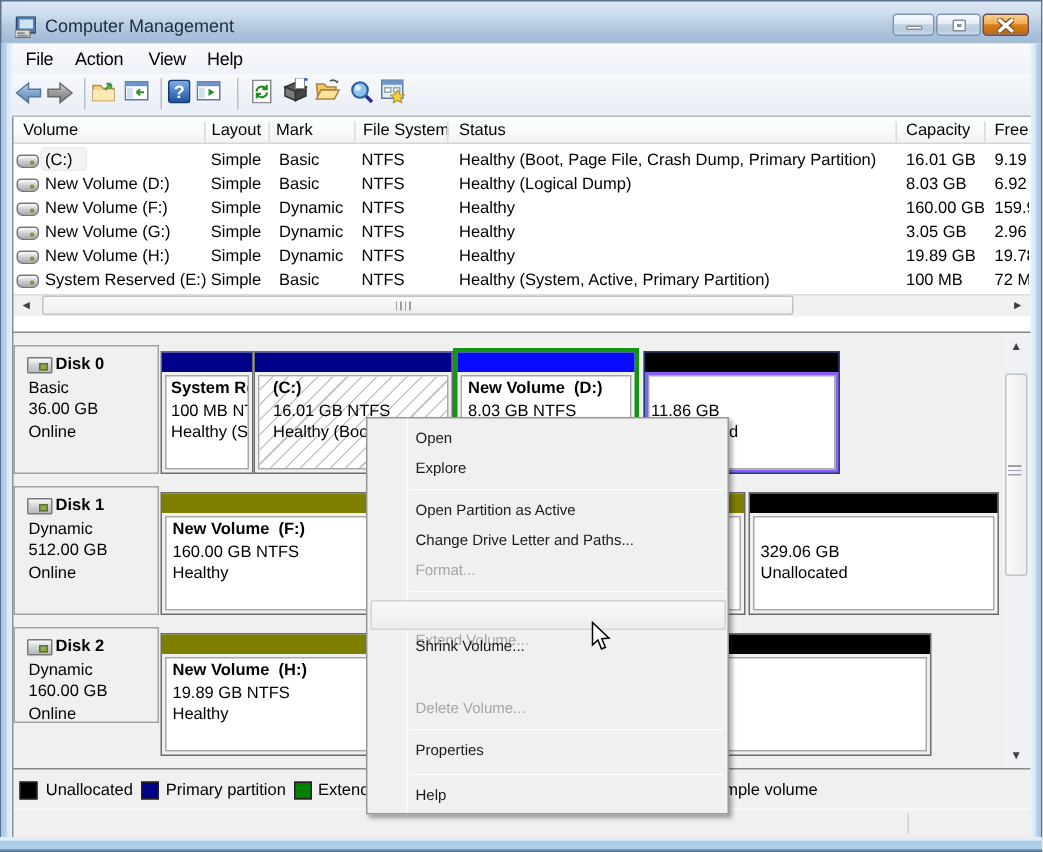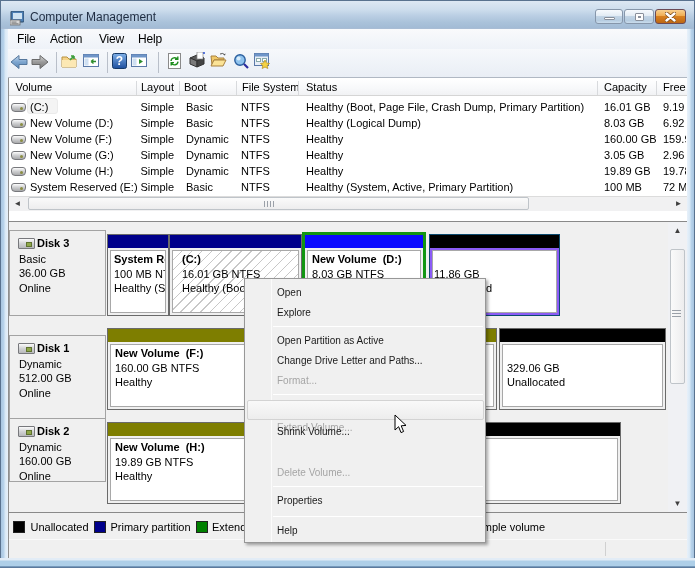--- a/index.html
+++ b/index.html
@@ -193,21 +193,21 @@
       <rect x="0.5" y="1.5" width="14" height="12" fill="#e8eef8" stroke="#5a79a8"></rect>
       <rect x="0.5" y="1.5" width="14" height="3" fill="#6f95c8"></rect>
       <rect x="2.5" y="6.5" width="4" height="3" fill="#fff" stroke="#8aa"></rect>
       <rect x="8.5" y="6.5" width="4" height="3" fill="#fff" stroke="#8aa"></rect>
       <path d="M11,8 L12.5,11 L15.5,11.5 L13.2,13.6 L13.8,16.5 L11,15 L8.2,16.5 L8.8,13.6 L6.5,11.5 L9.5,11 Z" fill="#f5d342" stroke="#b8952a" stroke-width="0.8"></path>
     </svg>
     <div class="abs" id="listpane">
       <div id="lhead">
         <div class="hc" style="left:7.5px">Volume</div>
         <div class="hc" style="left:133px">Layout</div>
-        <div class="hc" style="left:176px">Boot</div>
+        <div class="hc" style="left:176px">Mark</div>
         <div class="hc" style="left:234px">File System</div>
         <div class="hc" style="left:298px">Status</div>
         <div class="hc" style="left:596px">Capacity</div>
         <div class="hc" style="left:655px">Free</div>
         <div class="hsep" style="left:128px"></div>
         <div class="hsep" style="left:171px"></div>
         <div class="hsep" style="left:228px"></div>
         <div class="hsep" style="left:290px"></div>
         <div class="hsep" style="left:588.5px"></div>
         <div class="hsep" style="left:648px"></div>
@@ -278,21 +278,21 @@
         <div class="thumb"></div>
         <div class="grip"></div>
         <div class="arr" style="left:663px">►</div>
       </div>
     </div>
     <div class="abs" id="whitestrip"></div>
     <div class="abs" style="left:8px;top:78px;width:1px;height:480px;background:#8e8e8e;z-index:5"></div>
     <div class="abs" id="diskpane">
       <div class="dlabel" style="top:8px;height:86px">
         <div class="dicon"></div>
-        <div class="t1">Disk 3</div>
+        <div class="t1">Disk 0</div>
         <div class="ln" style="top:22px">Basic</div>
         <div class="ln" style="top:36px">36.00 GB</div>
         <div class="ln" style="top:50.5px">Online</div>
       </div>
       <div class="abs" style="left:99px;top:12px;width:62px;height:82px;border:1px solid #6a6a6a;background:#f0f0f0">
         <div class="abs" style="left:0;top:0;width:60px;height:13px;background:#00008b"></div>
         <div class="abs" style="left:2px;top:15px;width:56px;height:63px;background:#fff;border:1px solid #a8a8a8;overflow:hidden">
           <div class="abs" style="left:3px;top:1px;width:52px;line-height:14.5px;white-space:nowrap;overflow:hidden"><b>System Reserved</b><br>100 MB NTFS<br>Healthy (System, Act</div>
         </div>
       </div>
@@ -308,21 +308,21 @@
         <div class="abs" style="left:2px;top:15px;width:114px;height:59px;background:#fff;border:1px solid #a8a8a8;overflow:hidden">
           <div class="abs" style="left:4px;top:1px;width:109px;line-height:14.5px;white-space:nowrap;overflow:hidden"><b>New Volume&nbsp; (D:)</b><br>8.03 GB NTFS<br>Healthy (Logical Drive</div>
         </div>
       </div>
       <div class="abs" style="left:421px;top:12px;width:131px;height:82px;border:1px solid #0c4a6e;background:#8b5cf6">
         <div class="abs" style="left:0;top:0;width:129px;height:13px;background:#000"></div>
         <div class="abs" style="left:2px;top:15px;width:125px;height:63px;background:#fff;border:1px solid #a8a8a8;overflow:hidden">
           <div class="abs" style="left:1px;top:1px;width:123px;line-height:14.5px;white-space:nowrap;overflow:hidden"><br>11.86 GB<br>Unallocated</div>
         </div>
       </div>
-      <div class="dlabel" style="top:113px;height:86px">
+      <div class="dlabel" style="top:102px;height:86px">
         <div class="dicon"></div>
         <div class="t1">Disk 1</div>
         <div class="ln" style="top:22px">Dynamic</div>
         <div class="ln" style="top:36px">512.00 GB</div>
         <div class="ln" style="top:50.5px">Online</div>
       </div>
       <div class="abs" style="left:99px;top:106px;width:390px;height:82px;border:1px solid #6a6a6a;background:#f0f0f0">
         <div class="abs" style="left:0;top:0;width:388px;height:13px;background:#7e7e00"></div>
         <div class="abs" style="left:2px;top:15px;width:384px;height:63px;background:#fff;border:1px solid #a8a8a8;overflow:hidden">
           <div class="abs" style="left:4px;top:1px;width:379px;line-height:14.5px;white-space:nowrap;overflow:hidden"><b>New Volume&nbsp; (F:)</b><br>160.00 GB NTFS<br>Healthy</div>

